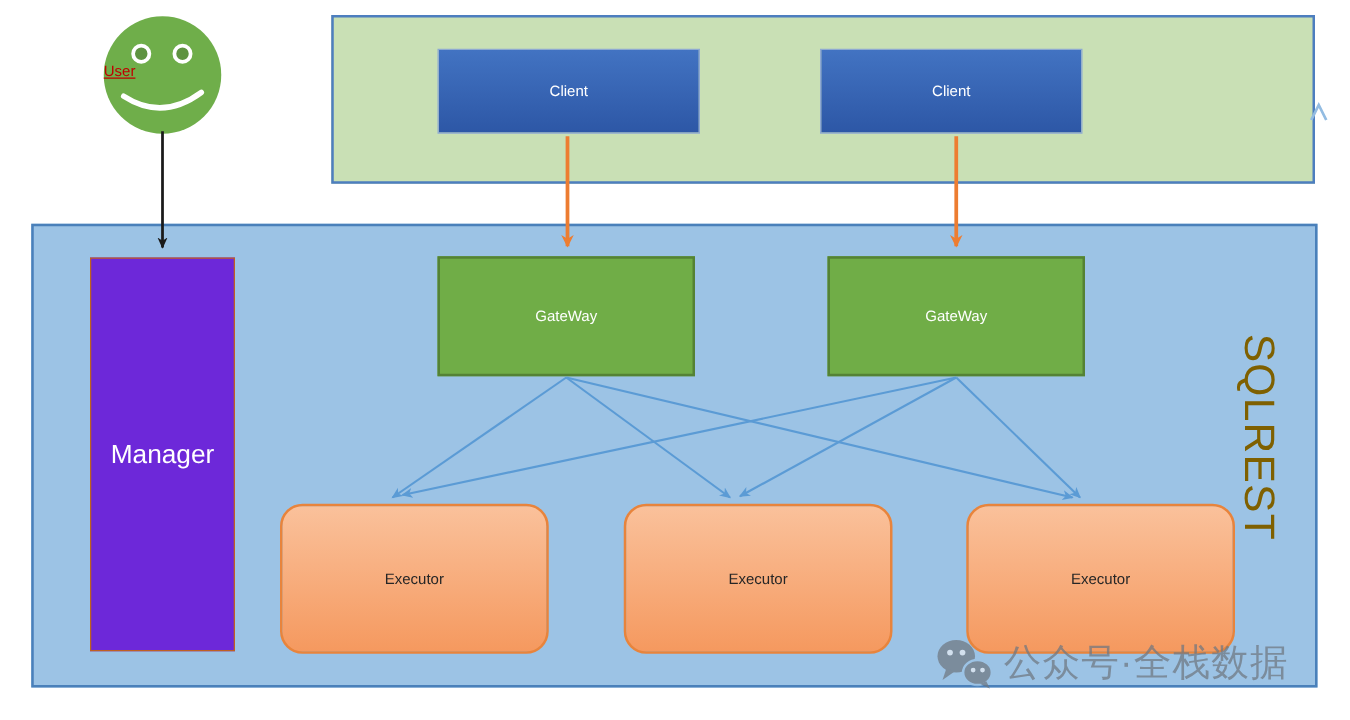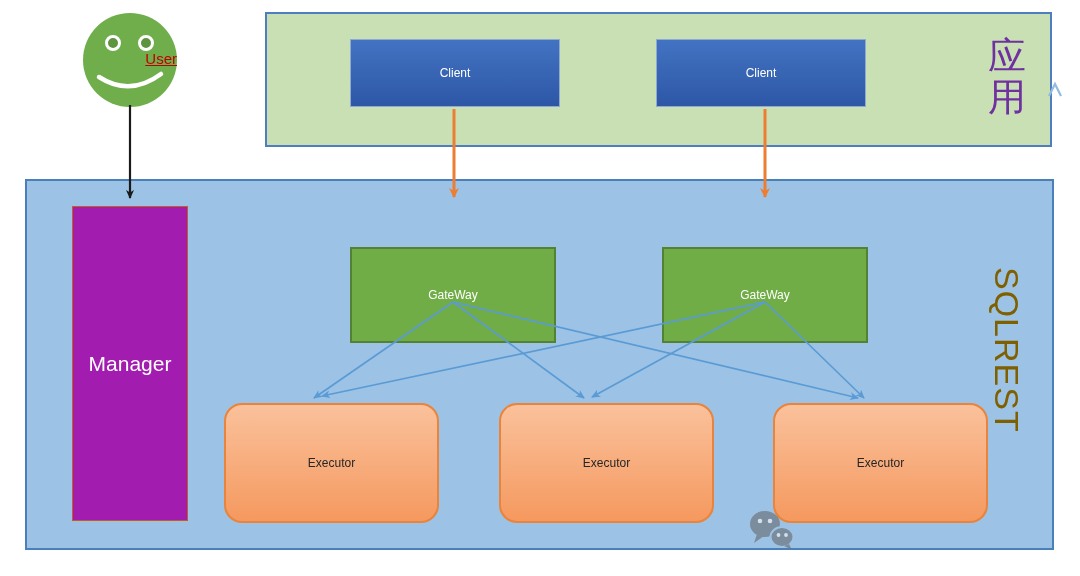--- a/index.html
+++ b/index.html
@@ -23,27 +23,27 @@
   }
   .client{
     width:210px;height:68px;top:39px;
     background:linear-gradient(180deg,#4273c2 0%,#2d57a6 100%);
     border:1px solid #8ea9d2;color:#ffffff;
   }
   .client1{left:350px;}
   .client2{left:656px;}
   .gateway{
     width:206px;height:96px;top:205px;
-    background:#70ad47;border:2px solid #548235;color:#ffffff;margin-top:42px;
+    background:#70ad47;border:2px solid #548235;color:#ffffff;
   }
   .gateway1{left:350px;}
   .gateway2{left:662px;}
   .manager{
     left:72px;top:206px;width:116px;height:315px;
-    background:#a21caf;border:1px solid #c05f20;color:#ffffff;font-size:21px;
+    background:#6d28d9;border:1px solid #c05f20;color:#ffffff;font-size:21px;
   }
   .executor{
     width:215px;height:120px;top:403px;border-radius:18px;
     background:linear-gradient(180deg,#fac19b 0%,#f5995f 100%);
     border:2px solid #e8843c;color:#262626;
   }
   .executor1{left:224px;}
   .executor2{left:499px;}
   .executor3{left:773px;}
   
@@ -51,22 +51,22 @@
     position:absolute;left:83px;top:13px;width:94px;height:94px;border-radius:50%;
     background:#6fae4a;z-index:2;
   }
   .eye{
     position:absolute;width:10px;height:10px;border-radius:50%;
     border:3px solid #ffffff;background:#5e9340;
   }
   .eye-left{left:22px;top:22px;}
   .eye-right{left:55px;top:22px;}
   .user-label{
-    position:absolute;left:0;top:37px;width:100%;text-align:right;
-    color:#c00000;font-size:15px;text-decoration:underline;
+    position:absolute;left:0;top:37px;width:100%;text-align:left;
+    color:#c00000;font-size:12px;text-decoration:underline;
   }
   .smile-svg{position:absolute;left:0;top:0;}
   
   .app-label{
     position:absolute;left:985px;top:36px;width:44px;z-index:2;
     color:#7030a0;font-size:38px;line-height:41px;text-align:center;
     word-break:break-all;
   }
   .sqlrest-label{
     position:absolute;left:929px;top:328px;width:158px;height:36px;z-index:2;
@@ -100,21 +100,20 @@
     </svg>
   </div>
 
   <div class="node client client1">
     <span>Client</span>
   </div>
   <div class="node client client2">
     <span>Client</span>
   </div>
 
-  <div class="app-label">应用</div>
 
   <div class="node manager">
     <span>Manager</span>
   </div>
 
   <div class="node gateway gateway1">
     <span>GateWay</span>
   </div>
   <div class="node gateway gateway2">
     <span>GateWay</span>
@@ -164,15 +163,16 @@
     <svg width="48" height="40" viewBox="0 0 48 40">
       <ellipse cx="17" cy="14" rx="15" ry="13" fill="#6f7781"></ellipse>
       <path d="M9,24 L6,33 L16,26 Z" fill="#6f7781"></path>
       <circle cx="12" cy="11" r="2.3" fill="#e8ecf2"></circle>
       <circle cx="22" cy="11" r="2.3" fill="#e8ecf2"></circle>
       <ellipse cx="34" cy="27" rx="11.5" ry="10" fill="#6f7781" stroke="#9cc3e5" stroke-width="2"></ellipse>
       <path d="M41,34 L44,40 L36,36 Z" fill="#6f7781"></path>
       <circle cx="30.5" cy="25" r="1.9" fill="#e8ecf2"></circle>
       <circle cx="38" cy="25" r="1.9" fill="#e8ecf2"></circle>
     </svg>
+    <span class="watermark-text">公众号·全栈数据</span>
   </div>
 
 </div>
 
 </body></html>

